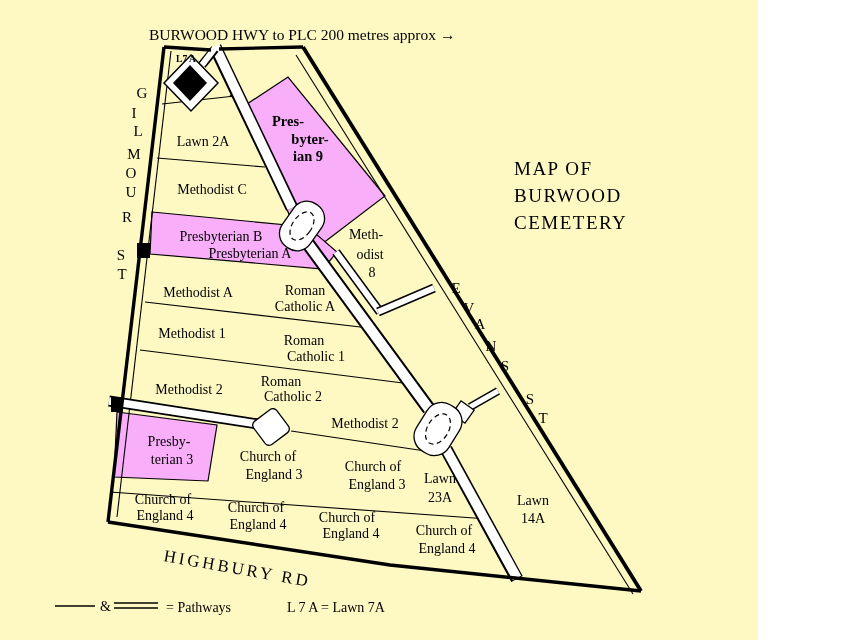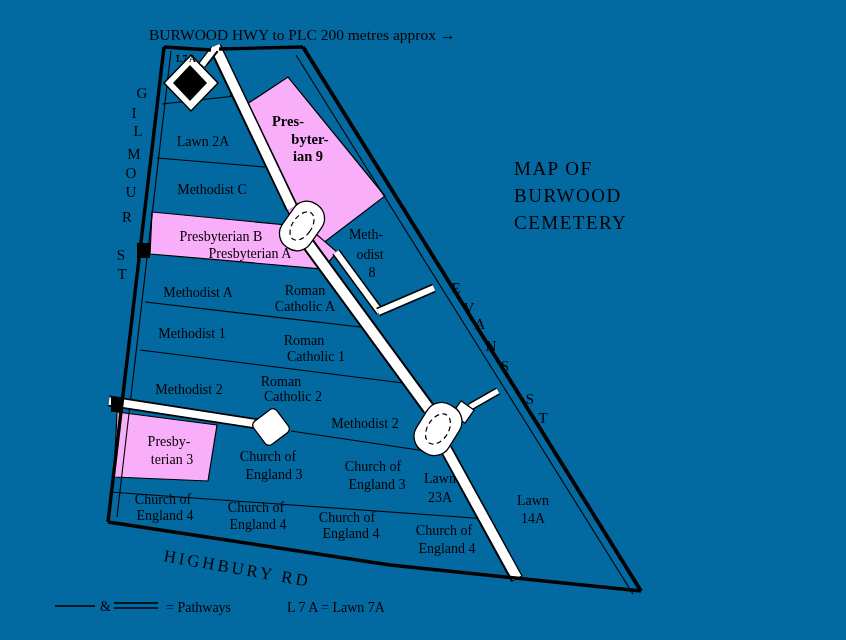--- a/index.html
+++ b/index.html
@@ -1,16 +1,16 @@
 <!DOCTYPE html>
 <html><head>
 <meta charset="utf-8">
 <style>
   html, body { margin: 0; padding: 0; background: #ffffff; }
-  .stage { width: 846px; height: 640px; position: relative; background: #0369a1; }
+  .stage { width: 758px; height: 640px; position: relative; background: #fef9c3; }
   svg { display: block; }
   text {
     font-family: "Liberation Serif", "DejaVu Serif", serif;
     fill: #000000;
   }
   .sec   { font-size: 14px; text-anchor: middle; }
   .secB  { font-size: 14.5px; text-anchor: middle; font-weight: bold; }
   .street{ font-size: 15px; text-anchor: middle; }
   .tiny  { font-size: 9.5px; font-weight: bold; text-anchor: middle; }
   .toptitle { font-size: 15.5px; text-anchor: start; }

